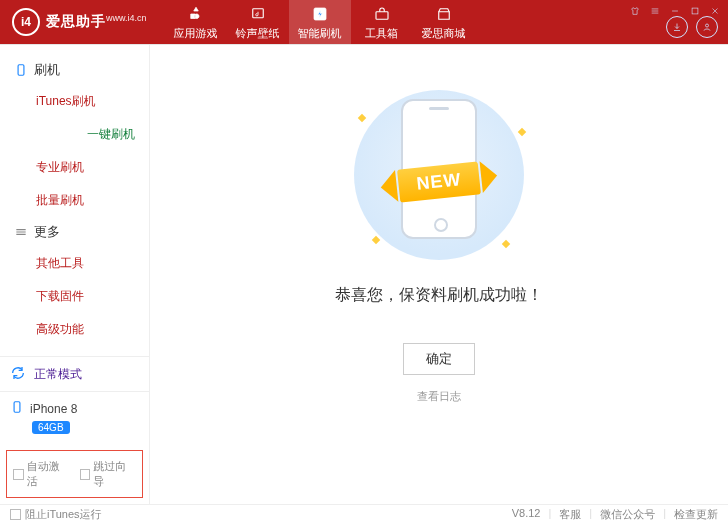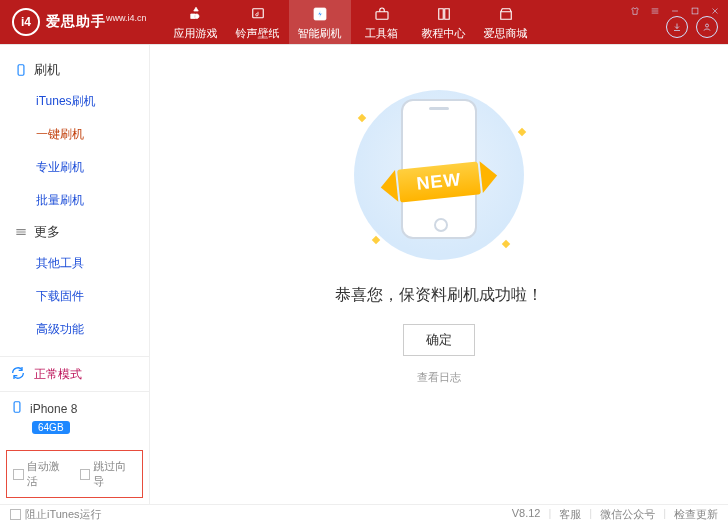--- a/index.html
+++ b/index.html
@@ -25,24 +25,24 @@
 .side-icons { position: absolute; right: 10px; bottom: 6px; display: flex; gap: 8px; }
 .circ { width: 22px; height: 22px; border: 1.5px solid #cfe3ff; border-radius: 50%; display: flex; align-items: center; justify-content: center; cursor: pointer; }
 .circ svg { width: 12px; height: 12px; stroke: #cfe3ff; fill: none; stroke-width: 1.5; }
 
 .body { flex: 1; display: flex; border-top: 1px solid #e5e5e5; }
 
 .sidebar { width: 150px; border-right: 1px solid #eee; display: flex; flex-direction: column; }
 .side-scroll { flex: 1; padding: 10px 0; overflow: hidden; }
 .side-group { padding: 6px 14px; display: flex; align-items: center; gap: 6px; color: #333; font-size: 13px; }
 .side-group .gicon { width: 14px; height: 14px; display: flex; align-items: center; justify-content: center; color: #1e88ff; }
-.side-item { padding: 8px 14px 8px 36px; cursor: pointer; color: #1d4ed8; font-size: 12px; }
-.side-item.active { color: #c2410c; }
-
-.side-status { border-top: 1px solid #eee; padding: 8px 10px; display: flex; align-items: center; gap: 6px; font-size: 12px; color: #be185d; }
+.side-item { padding: 8px 14px 8px 36px; cursor: pointer; color: #b91c1c; font-size: 12px; }
+.side-item.active { color: #15803d; text-align: right; }
+
+.side-status { border-top: 1px solid #eee; padding: 8px 10px; display: flex; align-items: center; gap: 6px; font-size: 12px; color: #4c1d95; }
 .side-status .sicon { width: 18px; height: 18px; }
 .side-device { border-top: 1px solid #eee; padding: 8px 10px 10px 10px; }
 .side-device .dname { display: flex; align-items: center; gap: 6px; color: #444; font-size: 12px; }
 .side-device .badge { display: inline-block; margin-top: 4px; margin-left: 22px; background: #1e88ff; color: #fff; font-size: 10px; padding: 1px 6px; border-radius: 3px; }
 
 .side-checks { border: 1.5px solid #e74c3c; margin: 6px; padding: 8px 6px; display: flex; gap: 10px; font-size: 11px; color: #888; }
 .chk { display: flex; align-items: center; gap: 3px; cursor: pointer; }
 .chkbox { width: 11px; height: 11px; border: 1px solid #bbb; }
 
 .main { flex: 1; position: relative; display: flex; flex-direction: column; align-items: center; justify-content: flex-start; padding-top: 40px; }
@@ -52,21 +52,21 @@
 .phone { position: absolute; left: 50%; top: 50%; width: 76px; height: 140px; margin-left: -38px; margin-top: -76px; background: #fff; border: 2px solid #cfd8e3; border-radius: 12px; }
 .phone::before { content:""; position:absolute; left:50%; top:6px; width:20px; height:3px; margin-left:-10px; background:#cfd8e3; border-radius:2px; }
 .phone::after { content:""; position:absolute; left:50%; bottom:5px; width:10px; height:10px; margin-left:-5px; border:2px solid #cfd8e3; border-radius:50%; }
 .ribbon { position: absolute; left: 50%; top: 54%; transform: translate(-50%,-50%) rotate(-6deg); background: linear-gradient(#ffcf3f,#ffb400); color: #fff; font-weight: bold; font-size: 18px; letter-spacing: 1px; padding: 6px 18px; border-radius: 3px; }
 .ribbon::before, .ribbon::after { content:""; position:absolute; top:0; width:0; height:0; border:16px solid transparent; }
 .ribbon::before { left:-18px; border-right-color:#ffb400; border-left:none; }
 .ribbon::after { right:-18px; border-left-color:#ffb400; border-right:none; }
 .spark { position:absolute; width:6px; height:6px; background:#ffcf3f; transform: rotate(45deg); }
 
 .msg { font-size: 16px; color: #333; margin-bottom: 18px; }
-.btn { border: 1px solid #ccc; background: #fff; padding: 6px 22px; font-size: 13px; cursor: pointer; color: #333; }
+.btn { border: 1px solid #ccc; background: #fff; padding: 6px 22px; font-size: 13px; cursor: pointer; color: #333; margin-top: 19px; }
 .loglink { margin-top: 14px; font-size: 11px; color: #999; cursor: pointer; }
 
 .footer { height: 26px; border-top: 1px solid #eee; display: flex; align-items: center; padding: 0 10px; font-size: 11px; color: #888; }
 .footer .fchk { display: flex; align-items: center; gap: 4px; cursor: pointer; }
 .footer .right { margin-left: auto; display: flex; align-items: flex-start; gap: 8px; }
 .footer .sep { color: #ddd; }
 .flink { cursor: pointer; }
 </style>
 </head>
 <body>
@@ -107,28 +107,20 @@
       <span>智能刷机</span>
     </div>
     <div class="nav-item">
       <span class="nav-icon">
           <svg viewBox="0 0 24 24">
             <rect x="4" y="9" width="16" height="10" rx="1" fill="none" stroke-width="1.5"></rect>
             <path d="M9 9V7a3 3 0 0 1 6 0v2" fill="none" stroke-width="1.5"></path>
           </svg>
         </span>
       <span>工具箱</span>
-    </div>
-    <div class="nav-item">
-      <span class="nav-icon">
-          <svg viewBox="0 0 24 24">
-            <path d="M5 5h6v14H5zM13 5h6v14h-6z" fill="none" stroke-width="1.5"></path>
-          </svg>
-        </span>
-      <span>教程中心</span>
     </div>
     <div class="nav-item">
       <span class="nav-icon">
           <svg viewBox="0 0 24 24">
             <path d="M5 9h14v10H5z" fill="none" stroke-width="1.5"></path>
             <path d="M5 9l2-4h10l2 4" fill="none" stroke-width="1.5"></path>
           </svg>
         </span>
       <span>爱思商城</span>
     </div>

